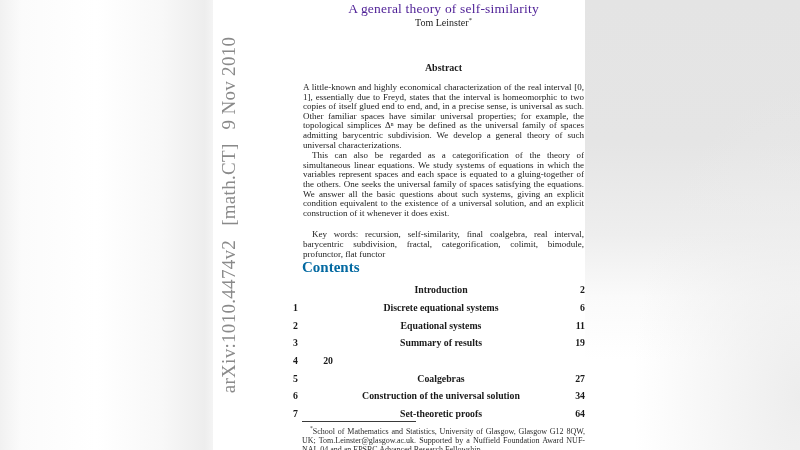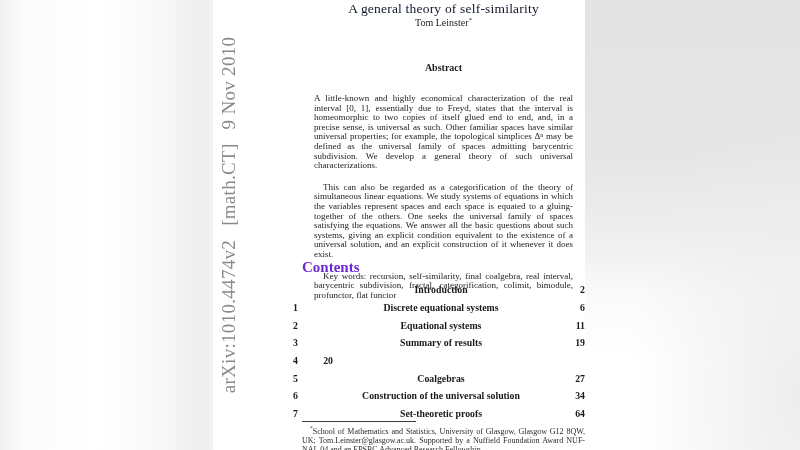--- a/index.html
+++ b/index.html
@@ -37,35 +37,35 @@
     white-space:nowrap;
     font-size:19px;
     letter-spacing:.3px;
     color:var(--stamp-gray);
   }
   .arxiv-stamp span+span{margin-left:9px;}
   
   .page{position:absolute;left:291px;top:0;width:294px;height:450px;}
   .title{
     position:absolute;top:1px;left:11px;right:0;
-    text-align:center;font-size:13.5px;letter-spacing:.2px;color:#0f172a;
+    text-align:center;font-size:13.5px;letter-spacing:.2px;color:#4c1d95;
   }
   .author{position:absolute;top:16px;left:11px;right:0;text-align:center;font-size:10px;}
   .author sup{font-size:7px;}
   .abstract-head{
     position:absolute;top:62px;left:11px;right:0;
     text-align:center;font-size:10px;font-weight:bold;
   }
   .abstract-body{position:absolute;top:82px;left:11px;right:0;}
   .abs-par{
-    margin:12px;font-size:9px;line-height:9.6px;text-align:justify;color:#222;
+    margin:1px;font-size:9px;line-height:9.6px;text-align:justify;color:#222;
   }
   .abs-par.indent{text-indent:9px;}
   .abs-par.keywords{margin-top:12px;}
-  .contents-head{position:absolute;top:259px;left:11px;font-size:15px;font-weight:bold;color:#6d28d9;}
+  .contents-head{position:absolute;top:259px;left:11px;font-size:15px;font-weight:bold;color:#0369a1;}
   .toc{position:absolute;top:281px;left:2px;right:0;}
   .toc-row{
     display:flex;align-items:center;height:17.7px;
     font-size:9.8px;font-weight:bold;color:#1a1a1a;
     cursor:pointer;
   }
   .toc-num{width:22px;flex:0 0 22px;}
   .toc-title{flex:1 1 auto;text-align:center;}
   .toc-page{flex:0 0 auto;text-align:right;min-width:18px;}
   .footnote{position:absolute;top:421px;left:11px;right:0;}

